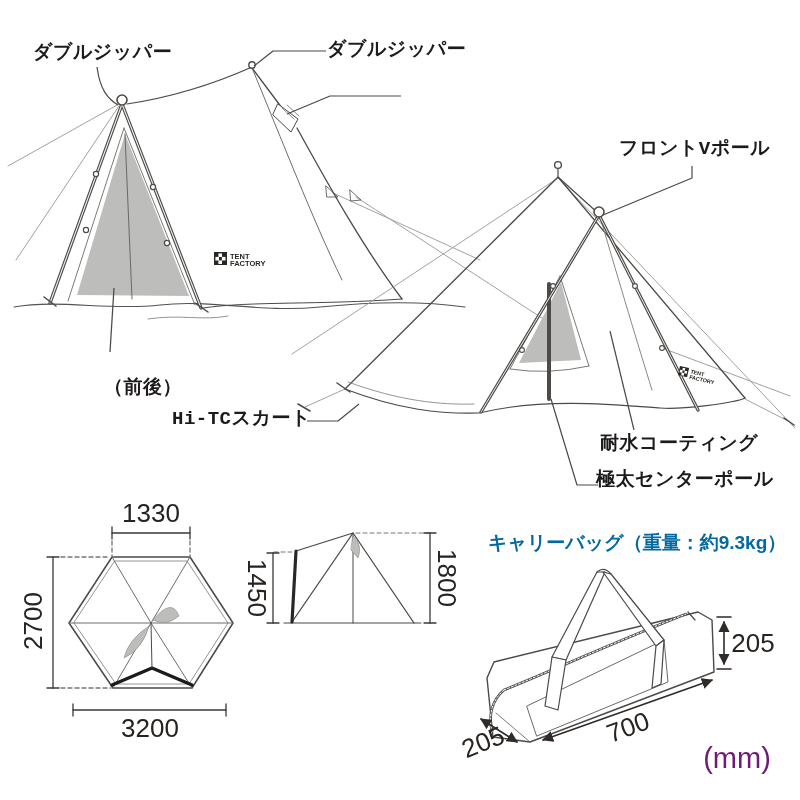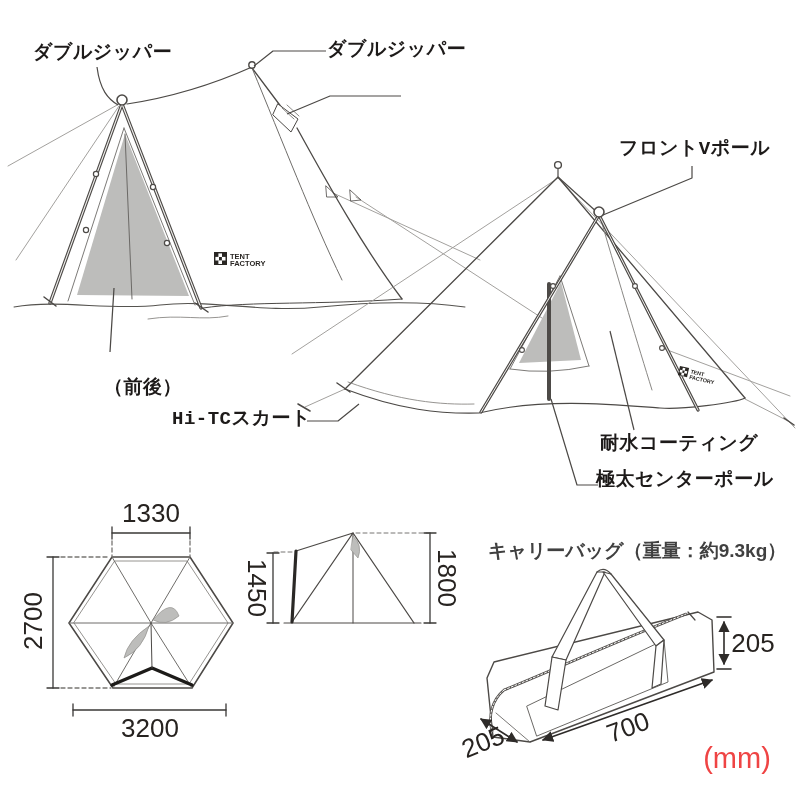--- a/index.html
+++ b/index.html
@@ -13,22 +13,22 @@
     white-space:nowrap;color:#1d1a19;line-height:1;font-family:Liberation Mono, monospace;
   }
   .dim{
     position:absolute;font-size:26px;font-weight:500;color:#272320;
     white-space:nowrap;line-height:1;transform:translate(-50%,-50%);
   }
   .dim.r90{transform:translate(-50%,-50%) rotate(90deg);}
   .dim.rm90{transform:translate(-50%,-50%) rotate(-90deg);}
   .dim.rm20{transform:translate(-50%,-50%) rotate(-20deg);}
   .dim.rm22{transform:translate(-50%,-50%) rotate(-22deg);}
-  .bag-title{position:absolute;font-size:19px;font-weight:600;white-space:nowrap;color:#404040;margin-top:8px;}
-  .unit{position:absolute;font-size:29px;font-weight:500;color:#ef4444;transform:translate(-50%,-50%);white-space:nowrap;}
+  .bag-title{position:absolute;font-size:19px;font-weight:600;white-space:nowrap;color:#0369a1;}
+  .unit{position:absolute;font-size:29px;font-weight:500;color:#701a75;transform:translate(-50%,-50%);white-space:nowrap;}
 </style>
 </head>
 <body>
 
 <div class="stage">
 
   <svg width="800" height="800" viewBox="0 0 800 800">
     <defs>
       <marker id="ah" viewBox="0 0 10 10" refX="9" refY="5" markerWidth="7" markerHeight="7" orient="auto-start-reverse">
         <path d="M0,0 L10,5 L0,10 Z" fill="#2e2b29"></path>

